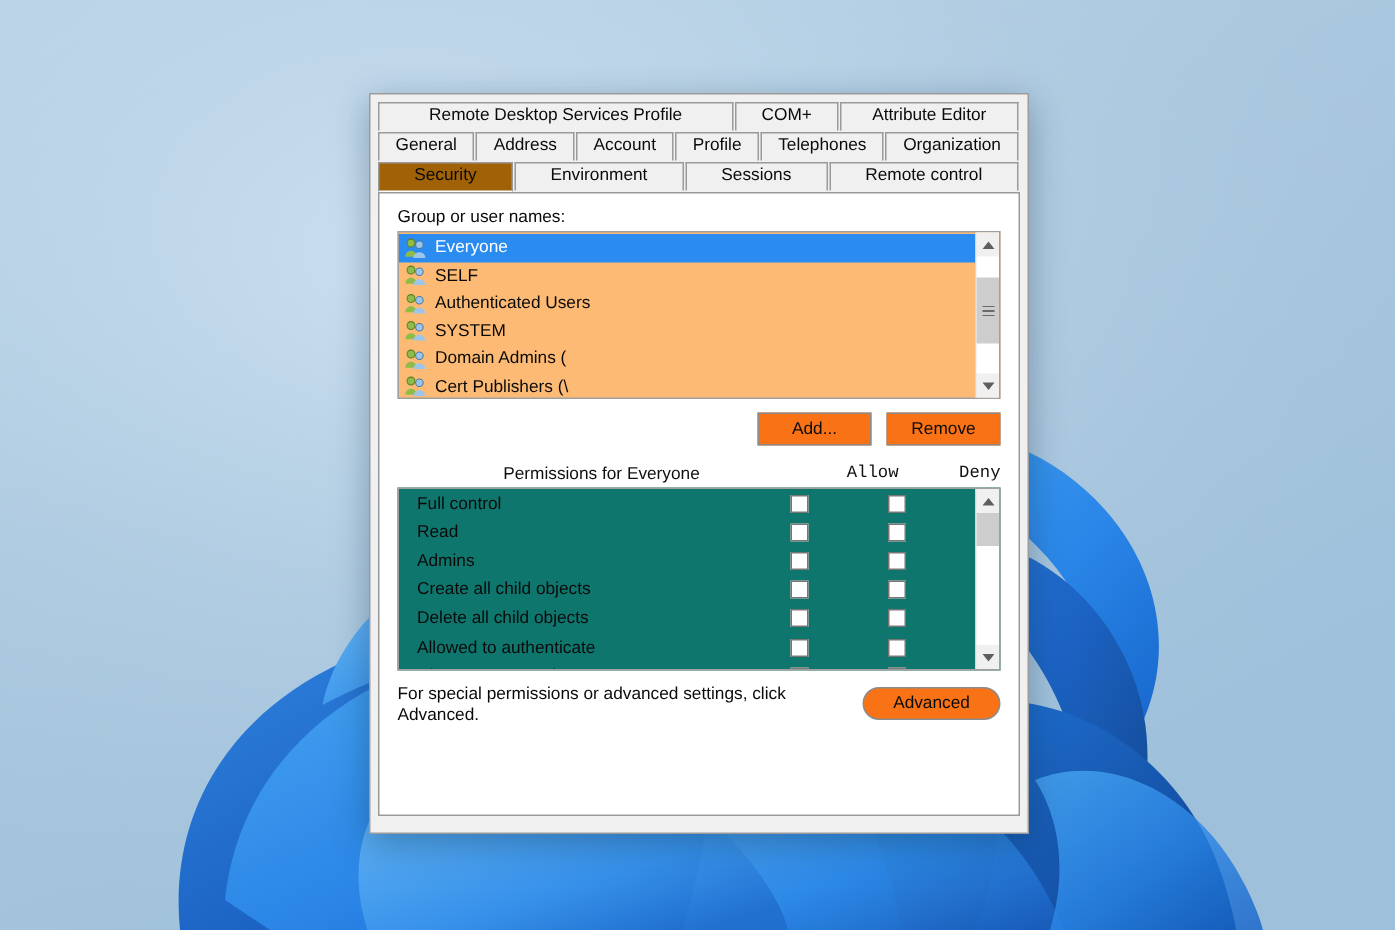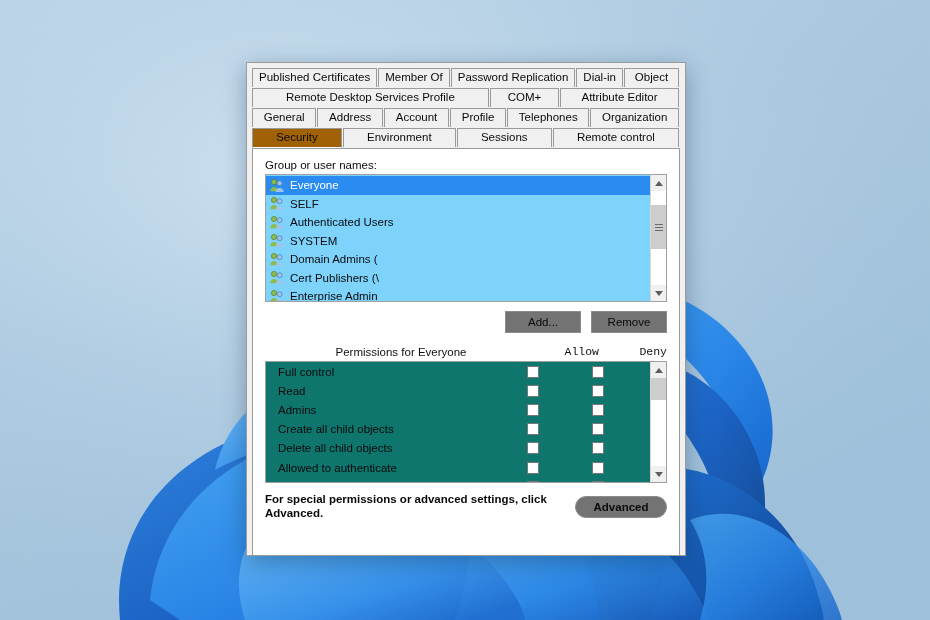--- a/index.html
+++ b/index.html
@@ -94,22 +94,22 @@
 
   .field-label {
     font-size: 11.5px;
     color: #0a0a0a;
     margin-bottom: 3px;
   }
 
   
   .listbox {
     border: 1px solid #a0a0a0;
-    background: #7dd3fc;
-    height: 128px;
+    background: #fdba74;
+    height: 112px;
     display: flex;
     box-sizing: border-box;
     position: relative;
   }
   .list-items {
     flex: 1 1 auto;
     overflow: hidden;
     padding: 1px 0 0 0;
   }
   .list-item {
@@ -178,21 +178,21 @@
   }
 
   
   .btn-row {
     display: flex;
     justify-content: flex-end;
     gap: 10px;
     margin-top: 9px;
   }
   .btn {
-    background: #737373;
+    background: #f97316;
     border: 1px solid #8c8c8c;
     height: 22px;
     min-width: 76px;
     font-size: 11.5px;
     font-family: "Liberation Sans", sans-serif;
     color: #0a0a0a;
     display: flex;
     align-items: center;
     justify-content: center;
     box-sizing: border-box;
@@ -267,23 +267,22 @@
     width: 4px;
     height: 8px;
     border: solid #1a1a1a;
     border-width: 0 1.6px 1.6px 0;
     transform: rotate(42deg);
   }
 
   
   .footer {
     display: flex;
-    align-items: center;
+    align-items: flex-start;
     margin-top: 9px;
-    font-weight: bold;
   }
   .footer-text {
     flex: 1 1 auto;
     font-size: 11.5px;
     line-height: 14px;
     padding-right: 10px;
     color: #0a0a0a;
   }
   .footer .btn {
     flex: 0 0 auto;
@@ -350,37 +349,20 @@
       <path d="M640,470 C710,455 790,505 815,585 C823,610 824,620 824,620 L650,620 C675,560 665,505 640,470 Z" fill="url(#pet5)"></path>
       <path d="M470,490 C560,470 660,520 700,600 C708,615 710,620 710,620 L455,620 C470,570 478,525 470,490 Z" fill="url(#pet2)" opacity="0.9"></path>
       <path d="M250,540 C300,495 390,492 450,530 C505,565 525,612 525,620 L245,620 C235,590 238,560 250,540 Z" fill="url(#pet4)" opacity="0.85"></path>
       <path d="M690,520 C740,500 800,530 830,590 C840,610 842,620 842,620 L700,620 C712,580 706,545 690,520 Z" fill="url(#pet1)" opacity="0.8"></path>
     </g>
   </svg>
 
   <div id="dialog">
 
     <div class="tab-rows">
-      <div class="tab-row">
-        <div class="tab">
-            <span>Published Certificates</span>
-          </div>
-        <div class="tab">
-            <span>Member Of</span>
-          </div>
-        <div class="tab">
-            <span>Password Replication</span>
-          </div>
-        <div class="tab">
-            <span>Dial-in</span>
-          </div>
-        <div class="tab grow">
-            <span>Object</span>
-          </div>
-      </div>
 
       <div class="tab-row">
         <div class="tab grow" style="flex-grow:3">
             <span>Remote Desktop Services Profile</span>
           </div>
         <div class="tab grow" style="flex-grow:1.2">
             <span>COM+</span>
           </div>
         <div class="tab grow" style="flex-grow:1.6">
             <span>Attribute Editor</span>

